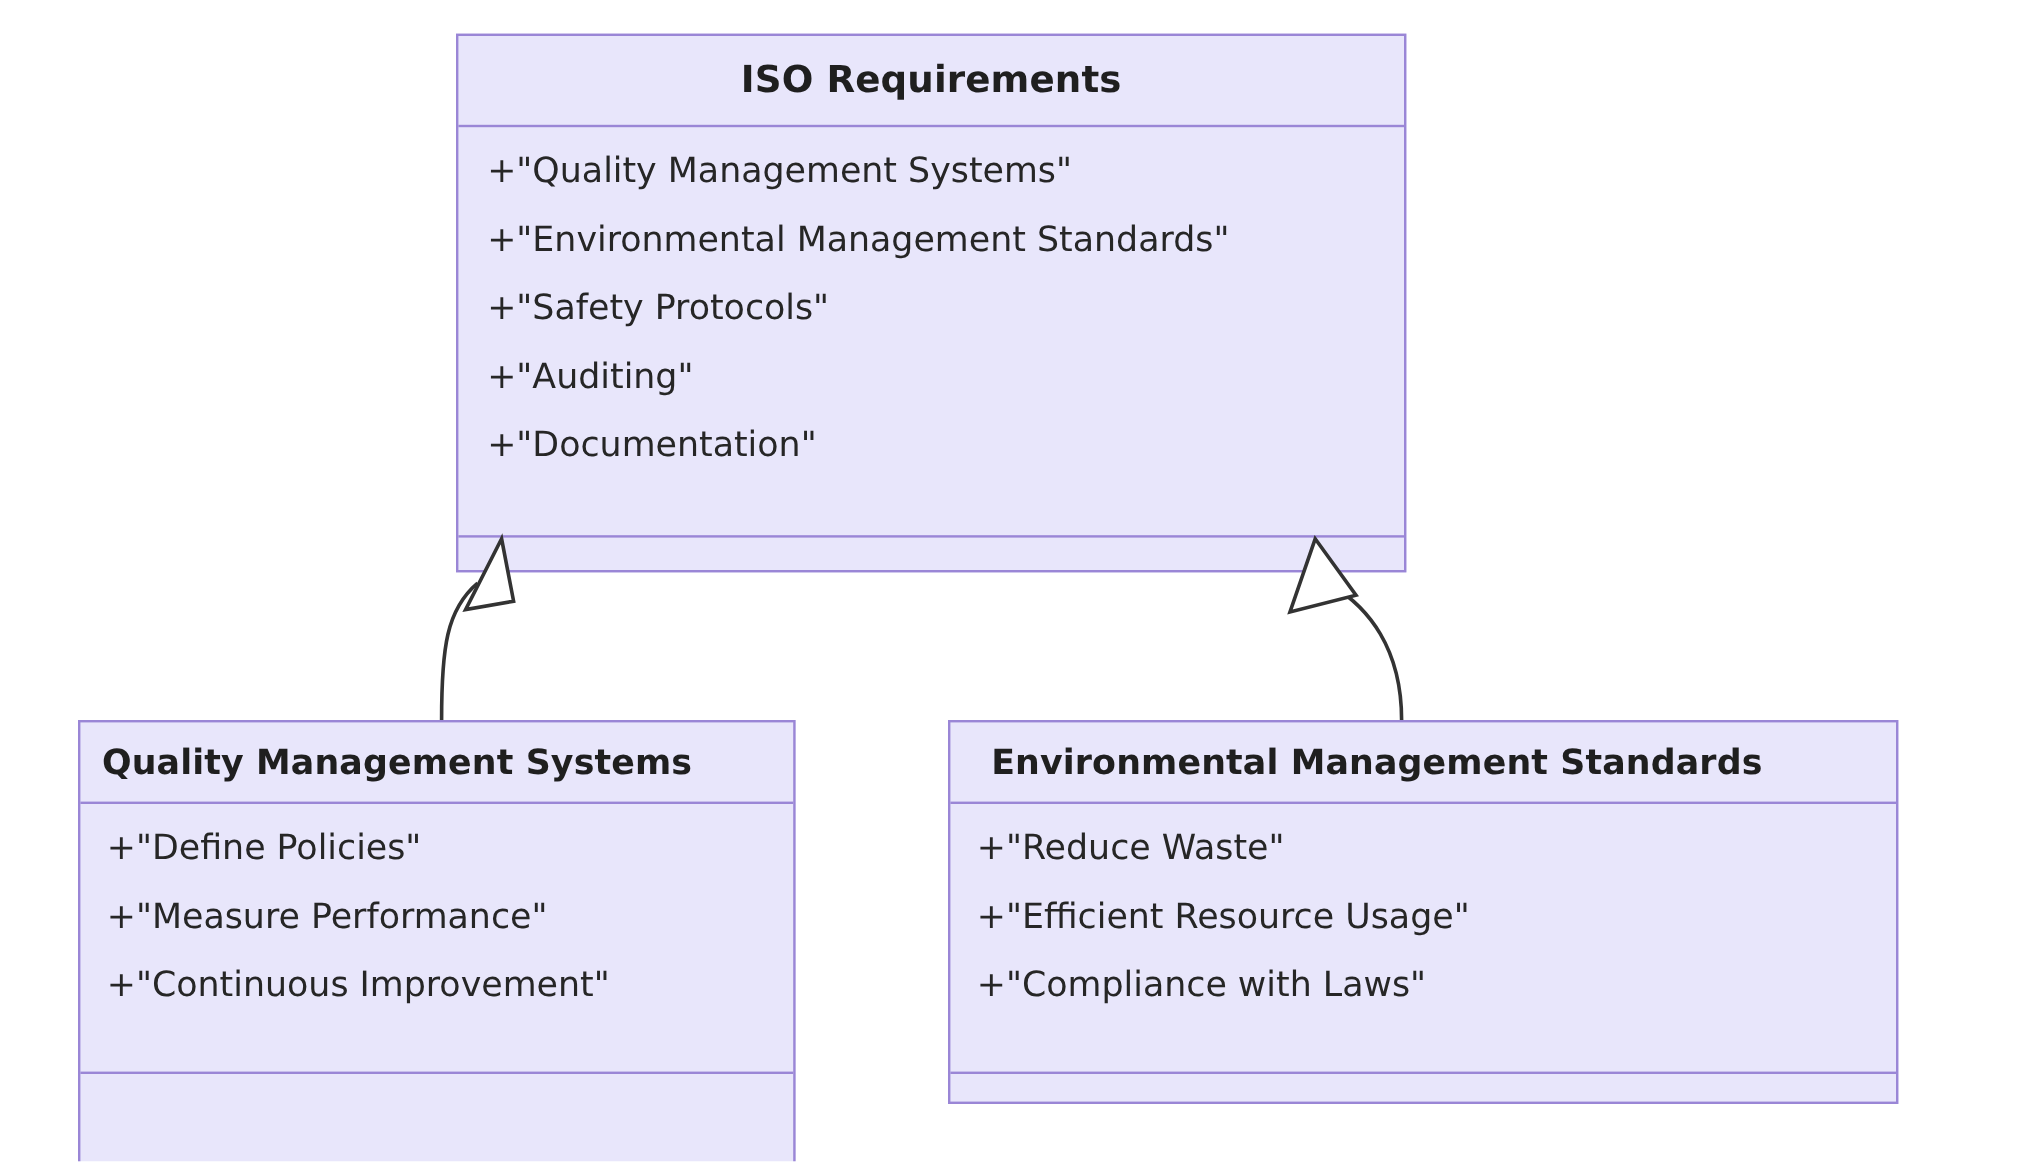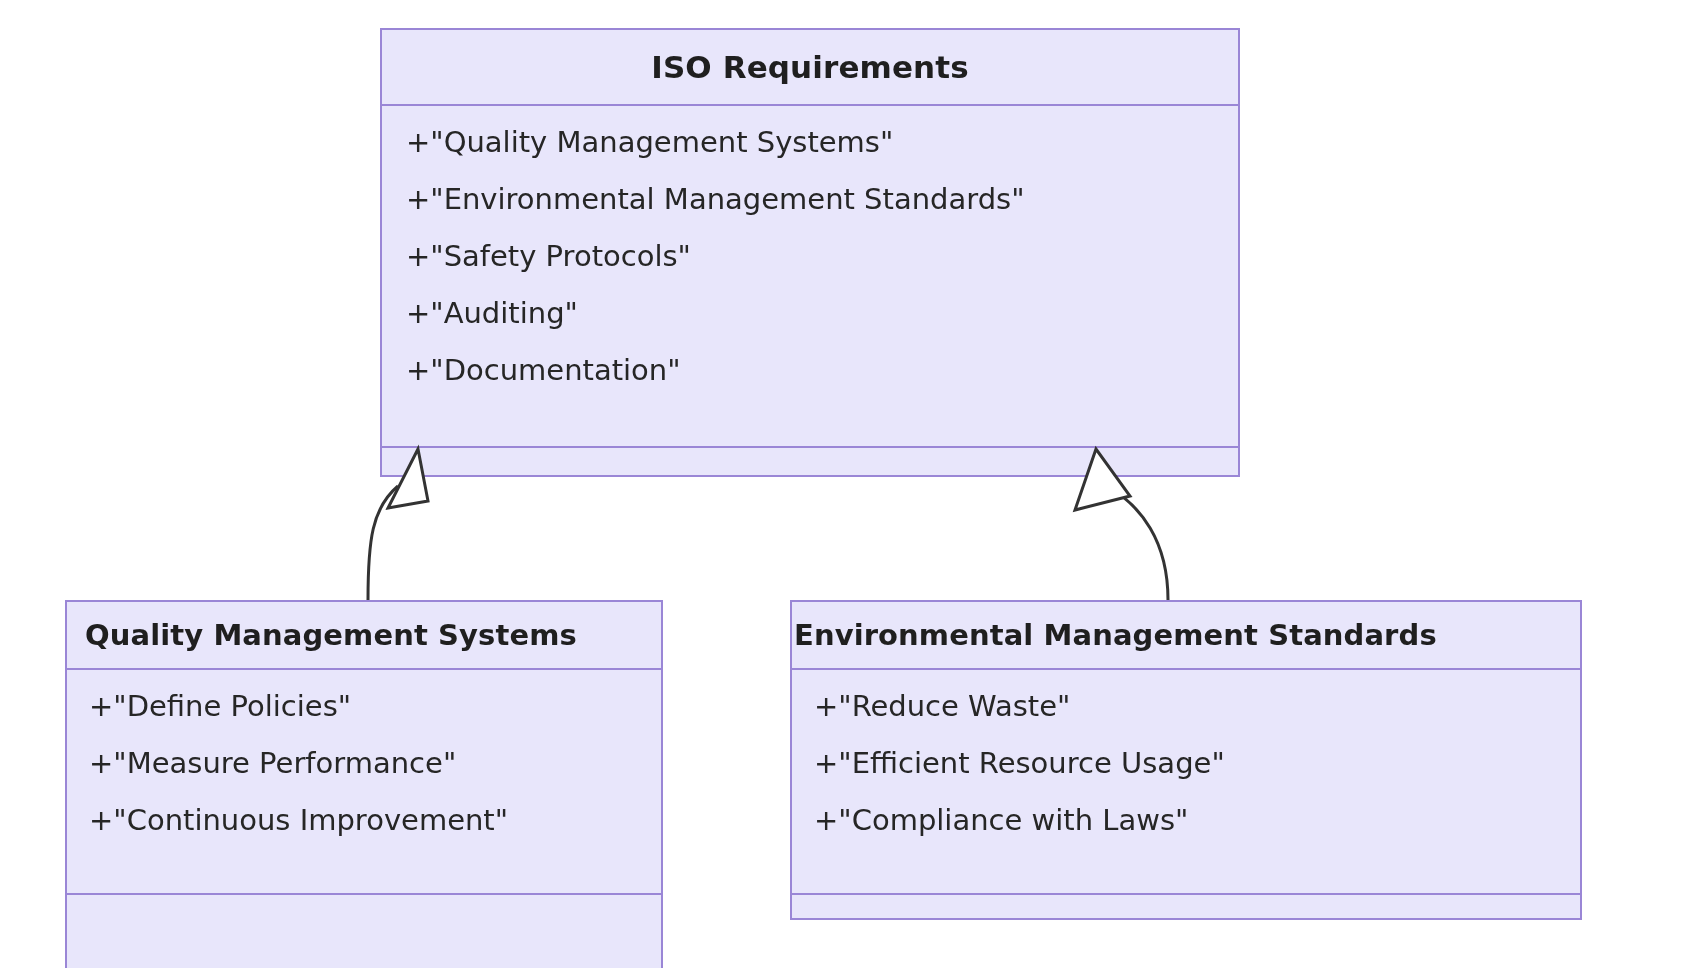--- a/index.html
+++ b/index.html
@@ -55,21 +55,21 @@
   .uml-methods {
     box-sizing: border-box;
     width: 100%;
     flex: 1 1 auto;
   }
 
   
   #class-iso {
     left: 380px;
     top: 28px;
-    width: 860px;
+    width: 792px;
     height: 449px;
   }
   #class-iso .uml-header { height: 76px; }
   #class-iso .uml-header-title { font-size: 31px; }
   #class-iso .uml-attrs {
     height: 342px;
     padding: 22px 0 0 24px;
     justify-content: flex-start;
   }
   #class-iso .uml-attr {
@@ -96,21 +96,21 @@
     margin-bottom: 28px;
   }
 
   
   #class-ems {
     left: 790px;
     top: 600px;
     width: 792px;
     height: 320px;
   }
-  #class-ems .uml-header { height: 68px; justify-content: flex-start; padding-left: 2px; }
+  #class-ems .uml-header { height: 68px; justify-content: flex-start; padding-left: 34px; }
   #class-ems .uml-header-title { font-size: 29px; }
   #class-ems .uml-attrs {
     height: 225px;
     padding: 22px 0 0 22px;
     justify-content: flex-start;
   }
   #class-ems .uml-attr {
     font-size: 29px;
     margin-bottom: 28px;
   }

